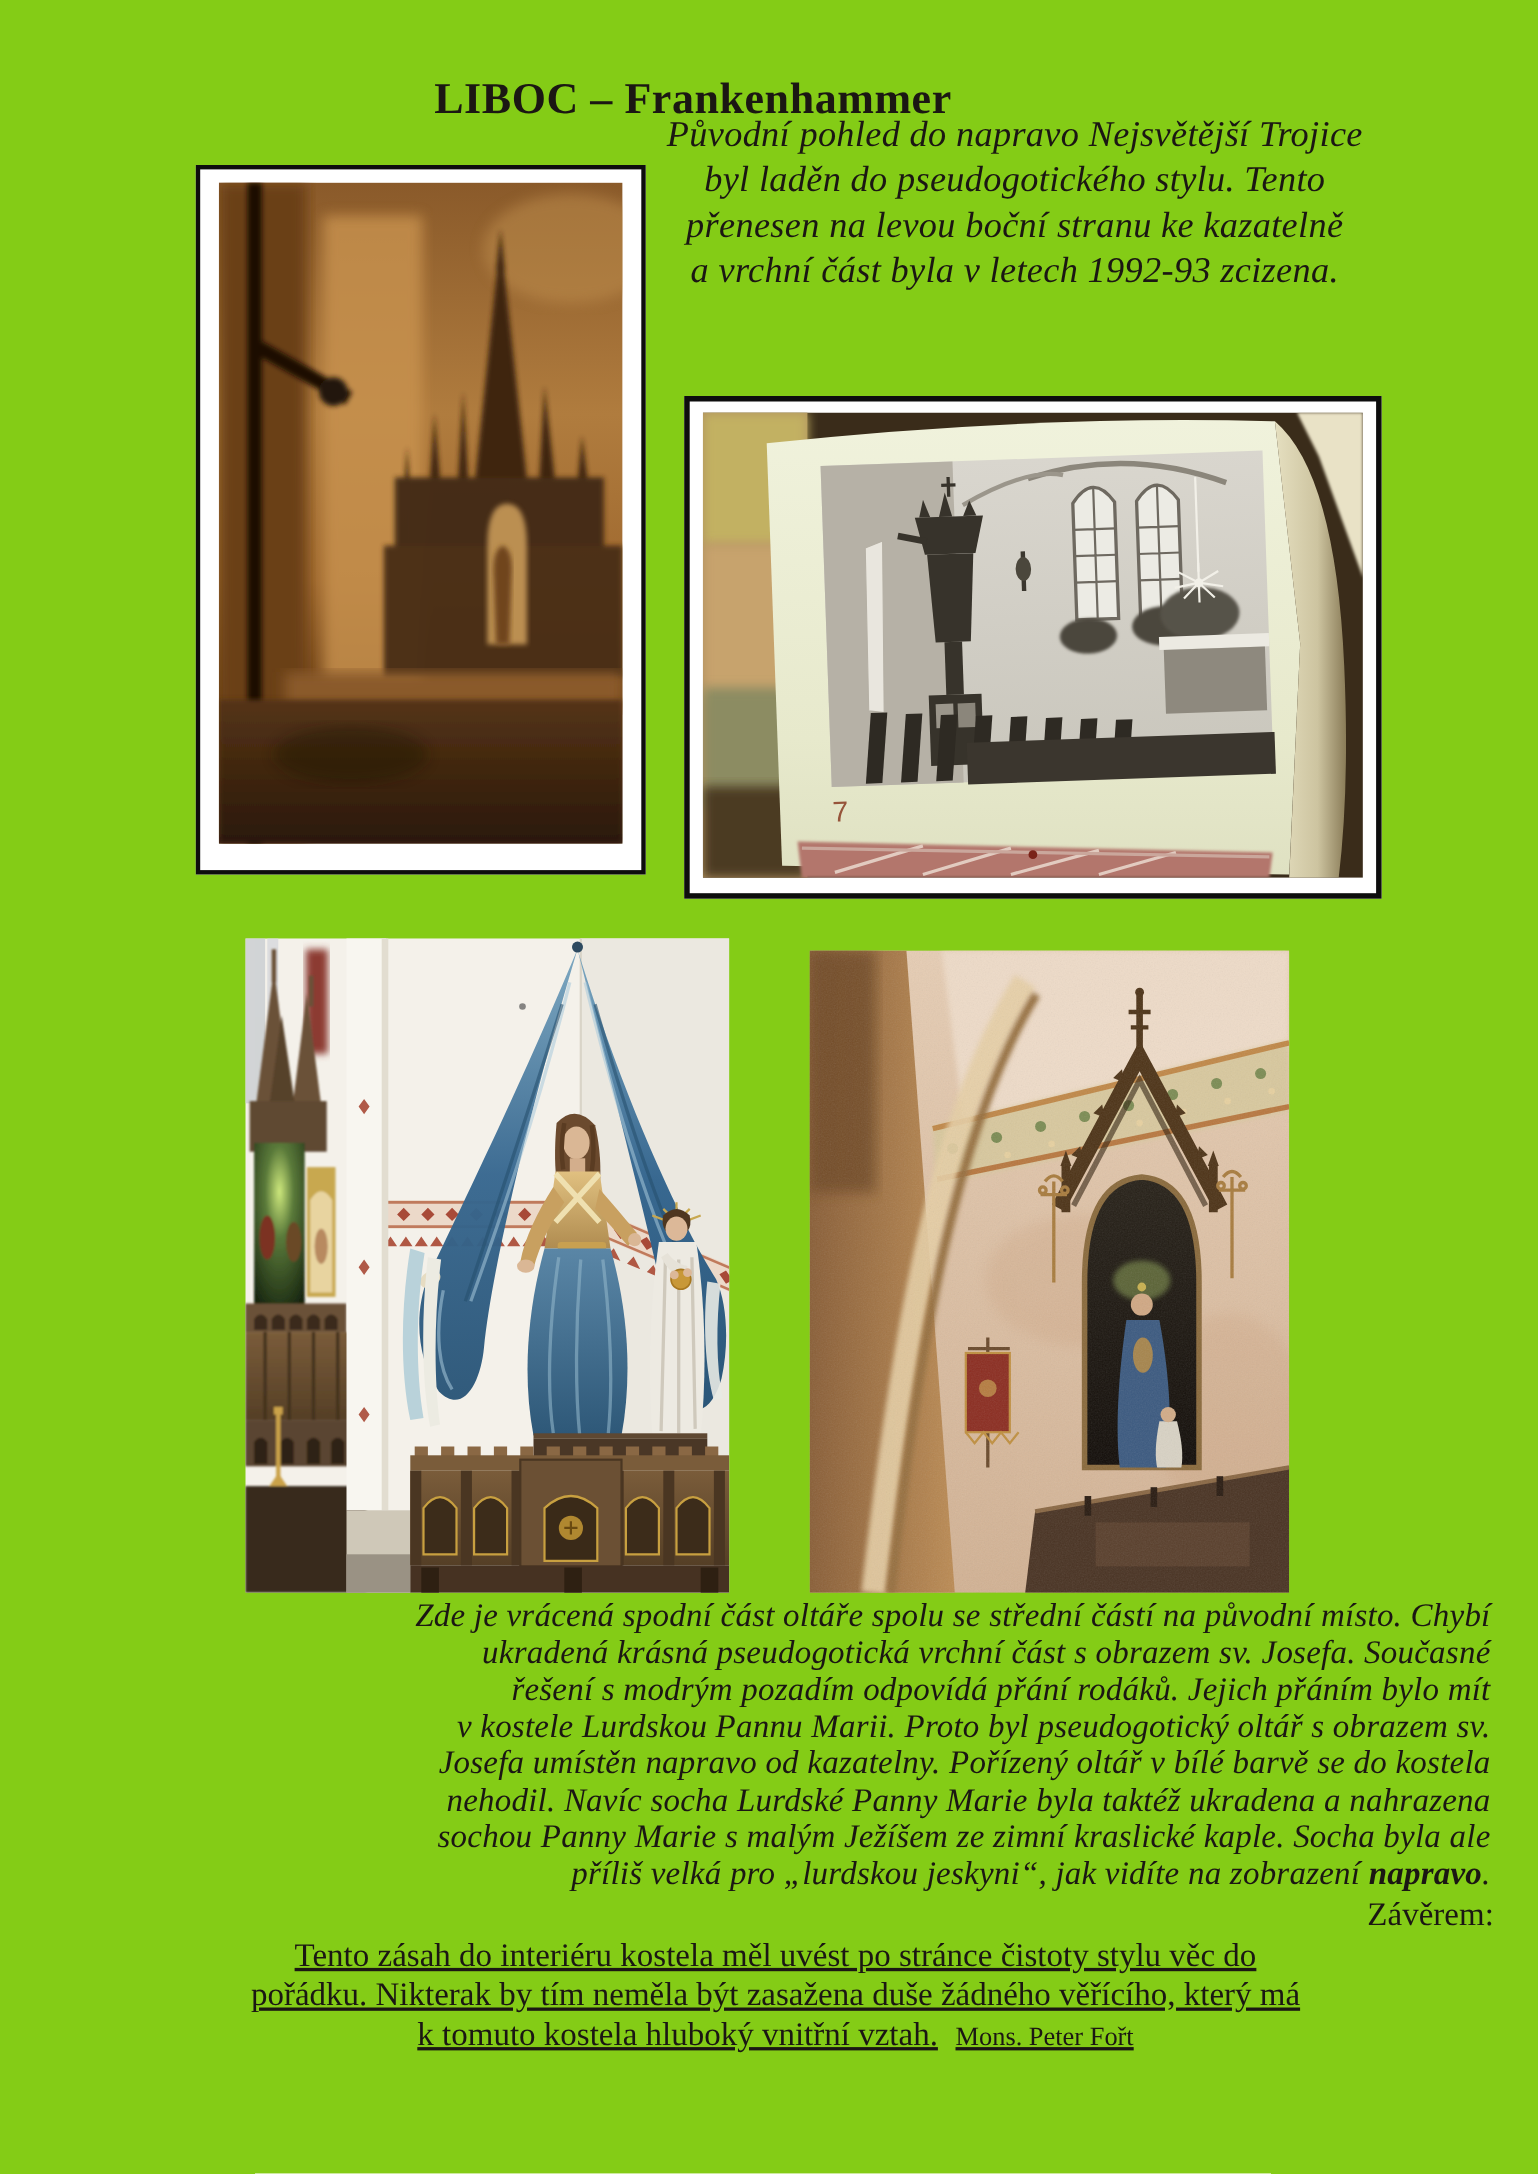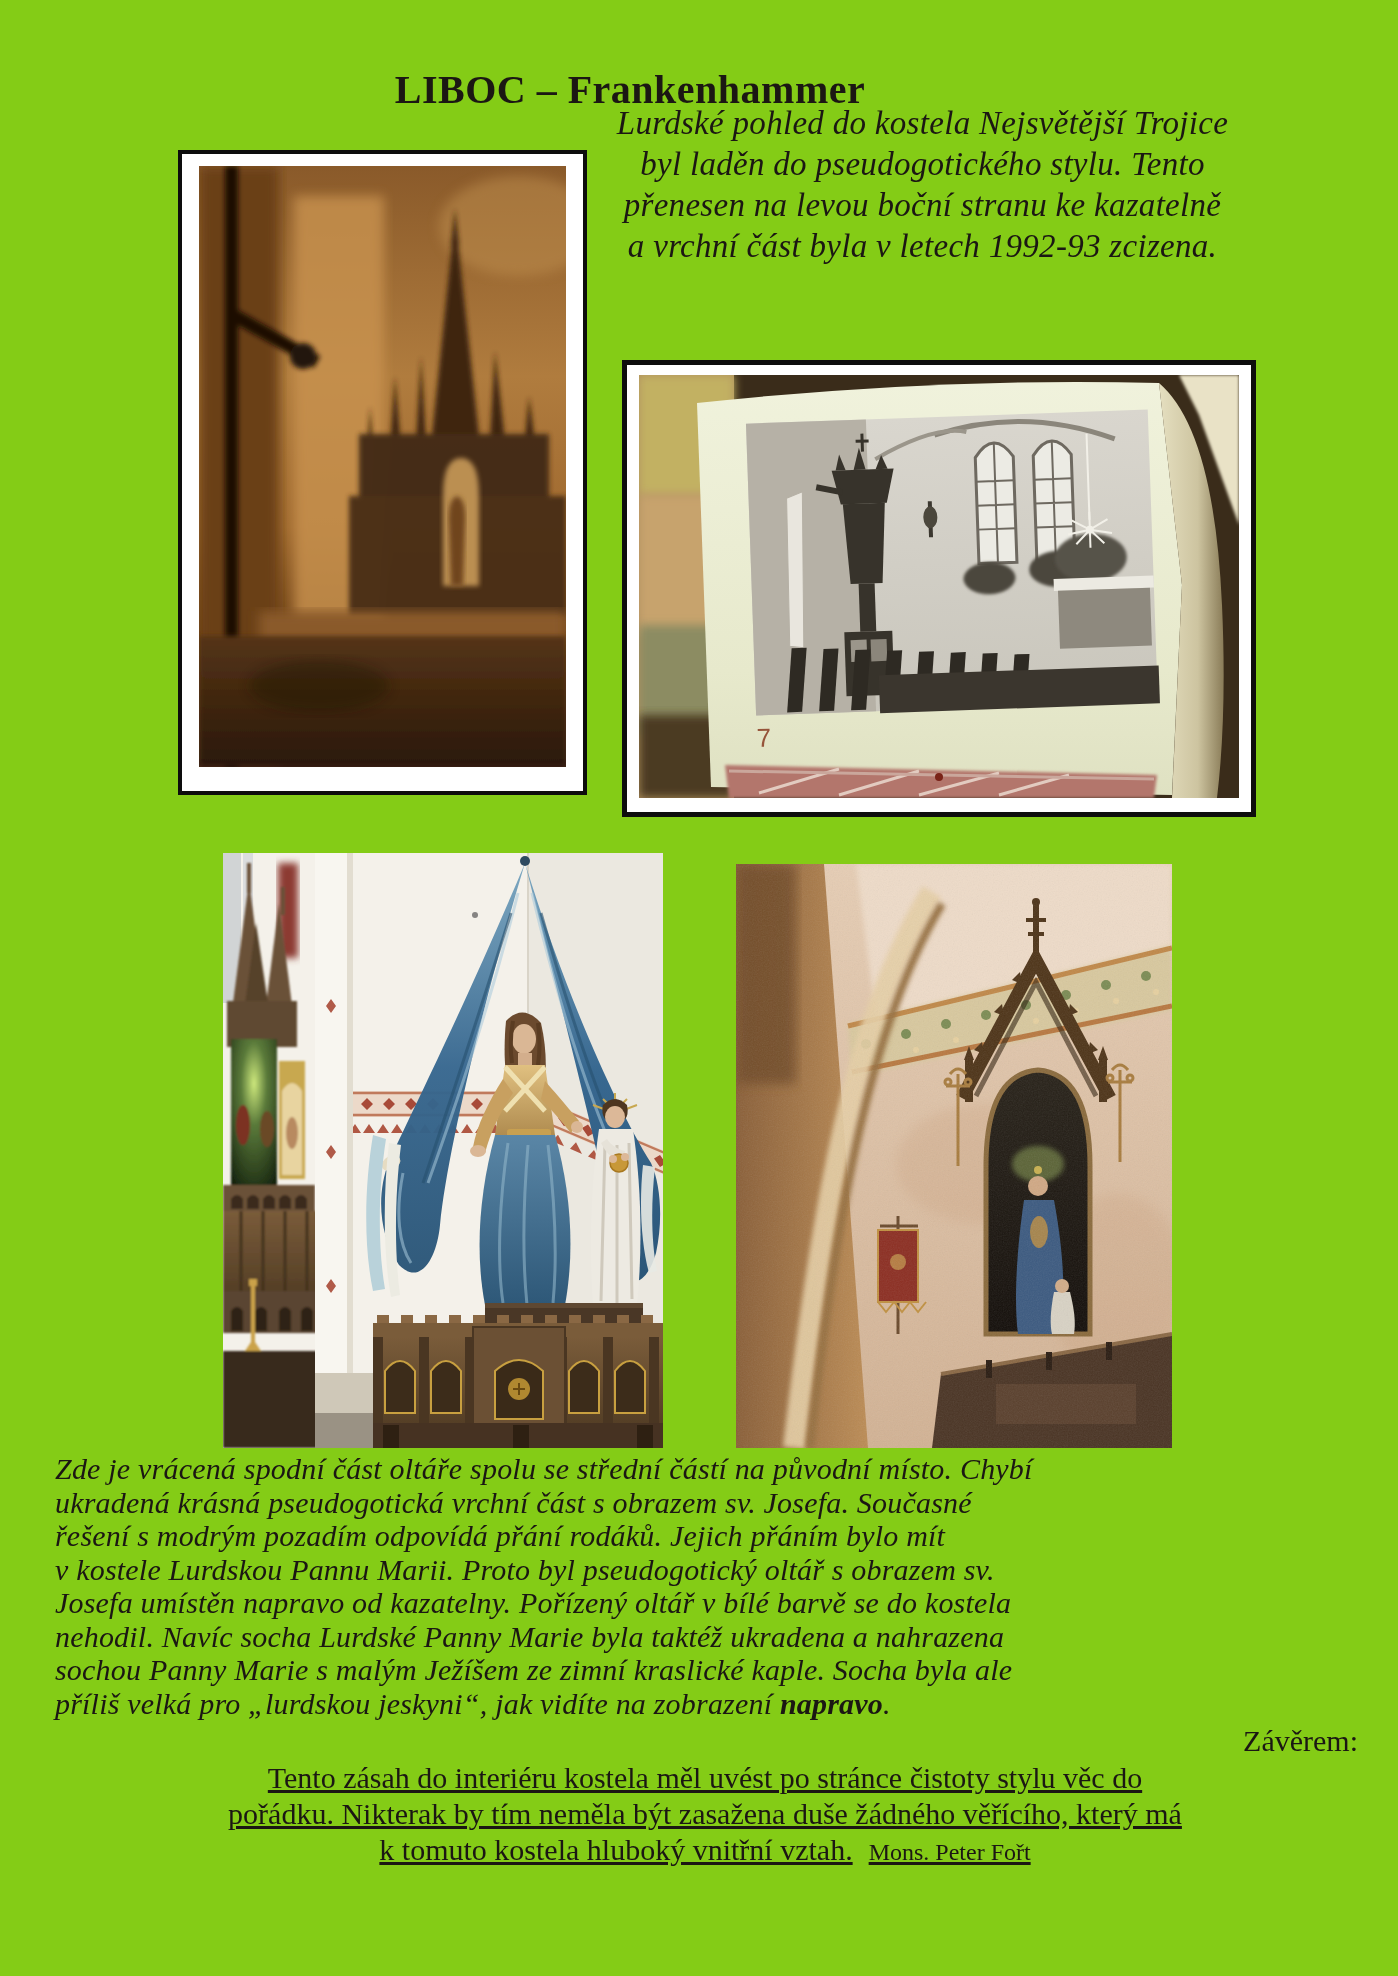--- a/index.html
+++ b/index.html
@@ -13,38 +13,38 @@
   .frame1{position:absolute;left:178px;top:150px;margin:0;border:4px solid #0d0d0d;
           background:#fff;padding:12px 17px 24px 17px;}
   .frame1 svg{display:block;width:367px;height:601px;}
   .frame2{position:absolute;left:622px;top:360px;margin:0;border:5px solid #0d0d0d;
           background:#fff;padding:10px 12px 14px 12px;}
   .frame2 svg{display:block;width:600px;height:423px;}
   .photo3{position:absolute;left:223px;top:853px;margin:0;}
   .photo3 svg{display:block;width:440px;height:595px;}
   .photo4{position:absolute;left:736px;top:864px;margin:0;}
   .photo4 svg{display:block;width:436px;height:584px;}
-  .body-text{position:absolute;top:1452px;left:55px;width:1300px;text-align:left;
+  .body-text{position:absolute;top:1452px;left:55px;width:1300px;text-align:right;
              font-style:italic;font-size:30px;line-height:33.5px;letter-spacing:.2px;}
   .body-text b{font-weight:bold;}
   .zaverem{position:absolute;top:1724px;left:58px;width:1300px;text-align:right;
            font-size:30px;line-height:34px;}
   .closing{position:absolute;top:1760px;left:55px;width:1300px;text-align:center;
            font-size:30px;line-height:36px;text-decoration:underline;}
   .signature{font-size:24px;margin-left:16px;}
 </style>
 </head>
 <body>
 
 <div class="page">
 
   <h1 class="title">LIBOC – Frankenhammer</h1>
 
   <div class="intro">
-    <div>Lurdské pohled do kostela Nejsvětější Trojice</div>
+    <div>Původní pohled do napravo Nejsvětější Trojice</div>
     <div>byl laděn do pseudogotického stylu. Tento</div>
     <div>přenesen na levou boční stranu ke kazatelně</div>
     <div>a vrchní část byla v letech 1992-93 zcizena.</div>
   </div>
 
   <figure class="frame1">
     <svg viewBox="0 0 367 601">
       <defs>
         <linearGradient id="s1bg" x1="0" y1="0" x2="0" y2="1">
           <stop offset="0" stop-color="#8a5a2a"></stop>

